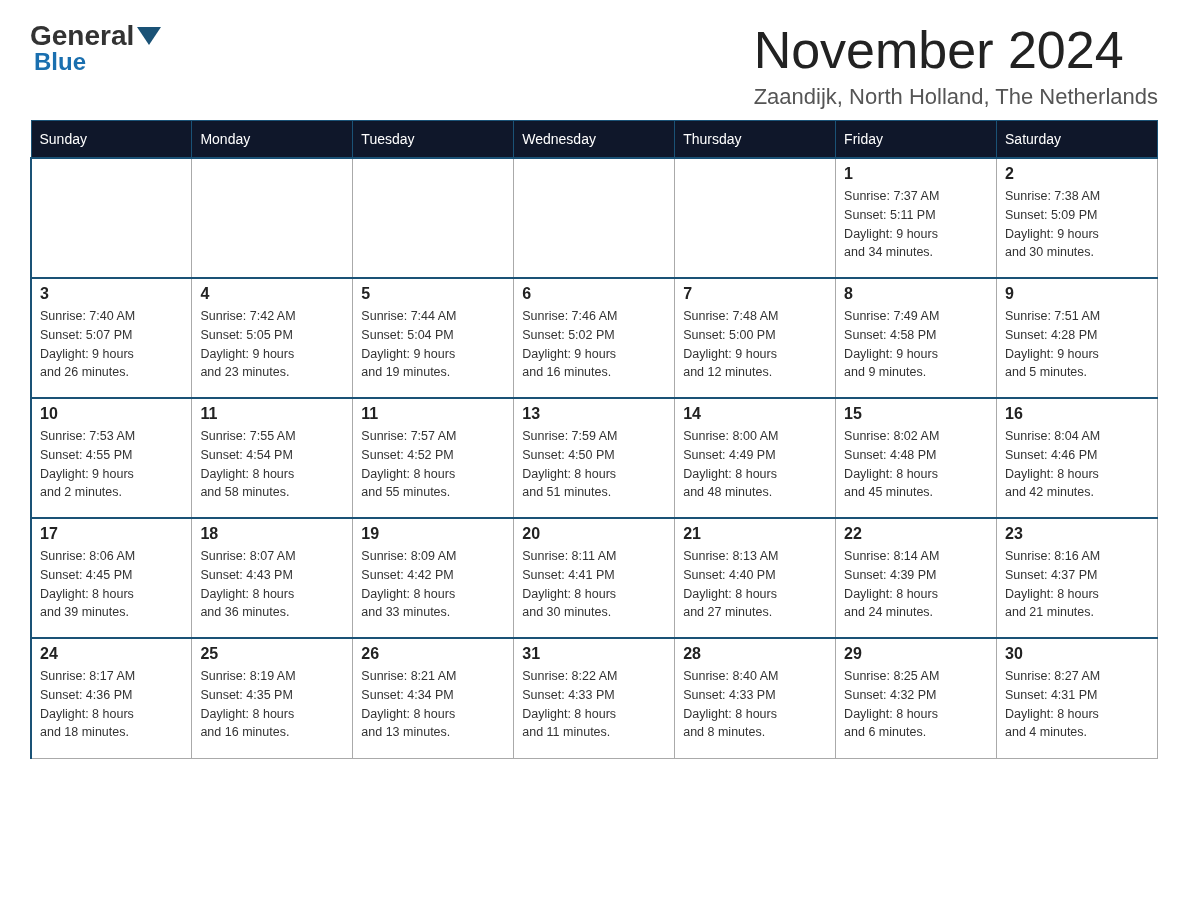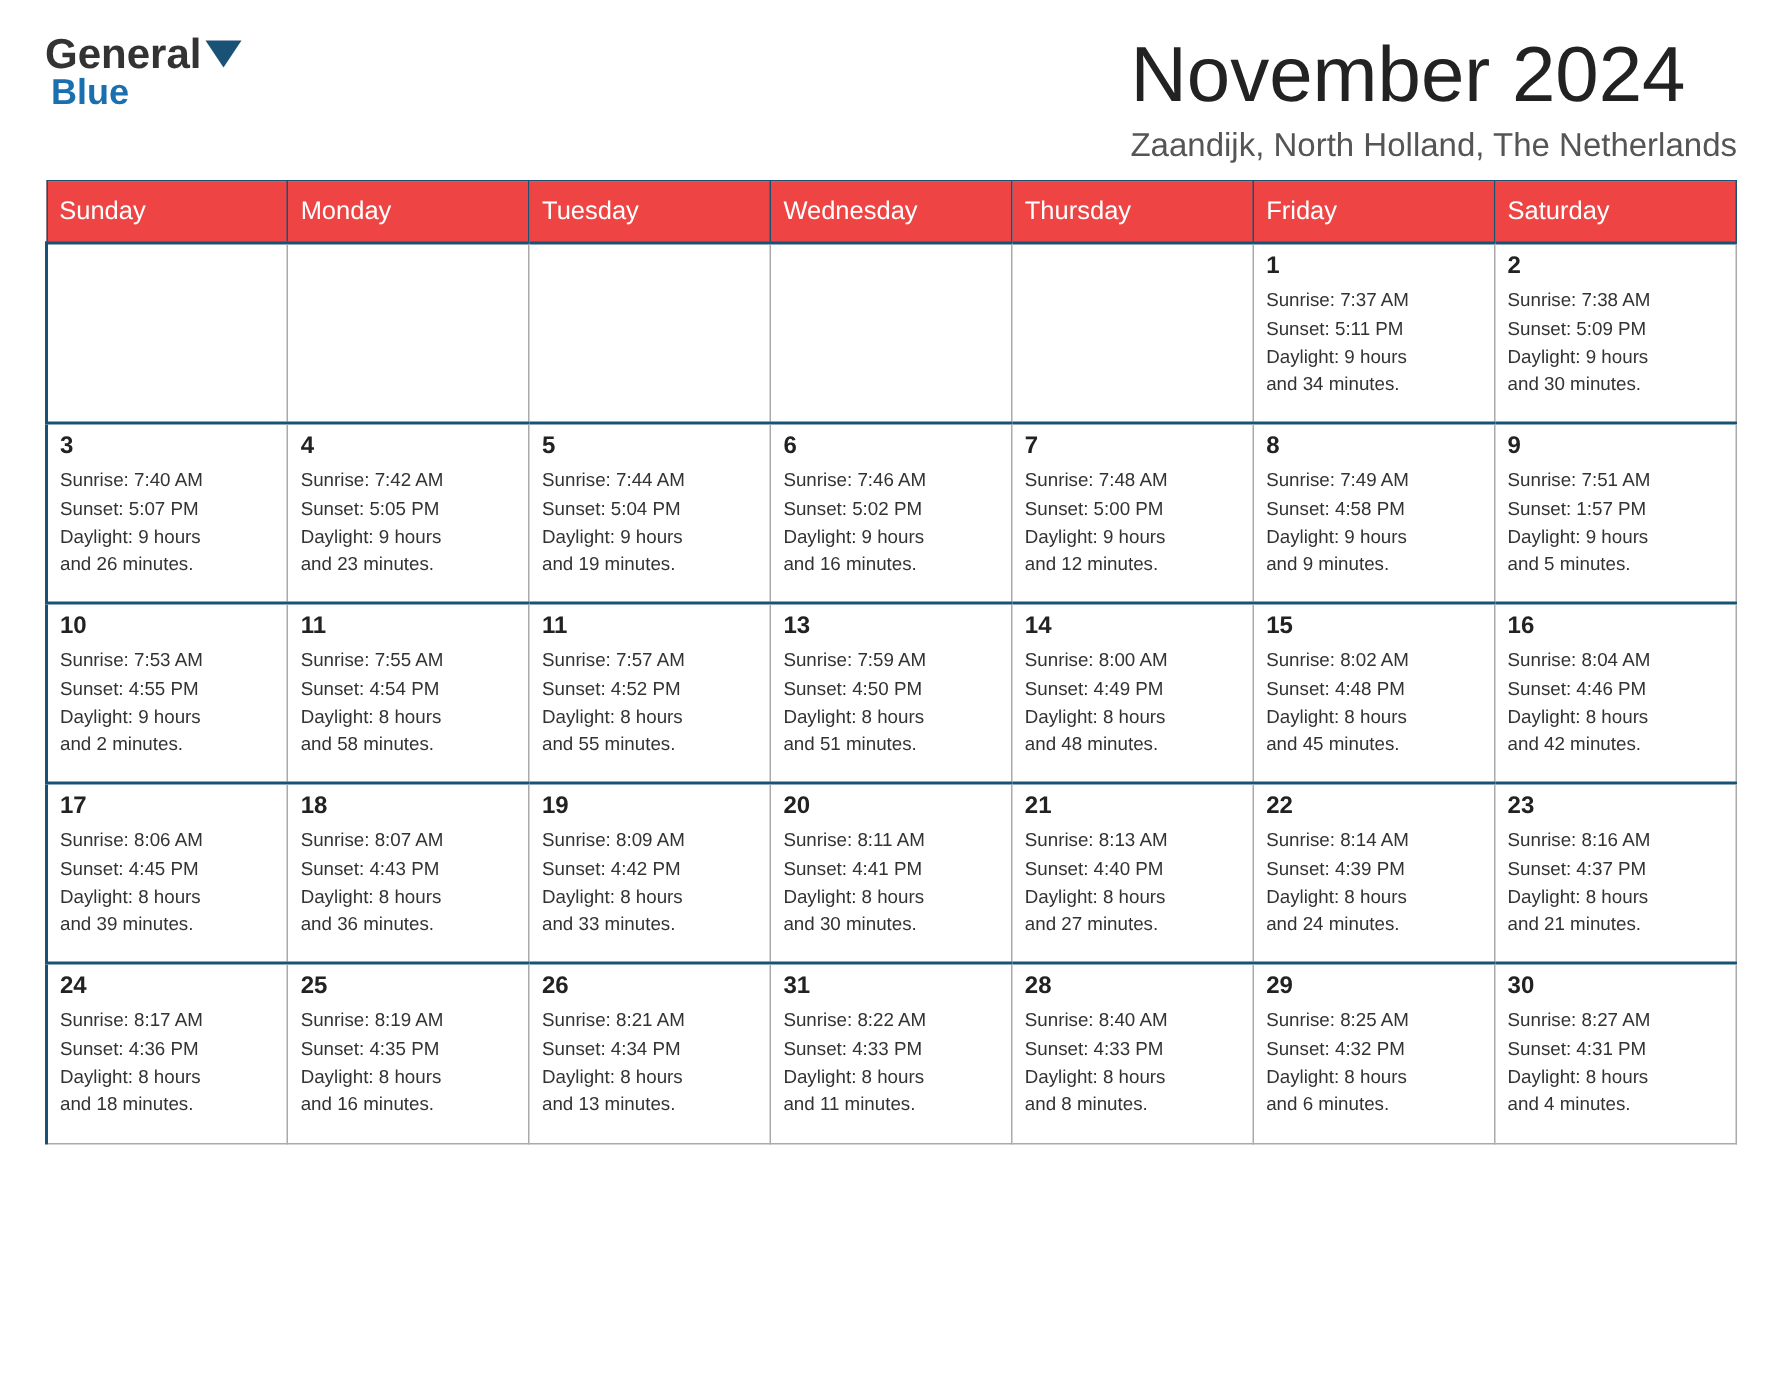--- a/index.html
+++ b/index.html
@@ -51,24 +51,24 @@
       font-size: 22px;
       color: #555;
       margin-top: 4px;
     }
     .calendar {
       width: 100%;
       border-collapse: collapse;
       margin-top: 10px;
     }
     .calendar th {
-      background-color: #ef4444;
+      background-color: #0f172a;
       color: #fff;
       padding: 10px 8px;
-      font-size: 17px;
+      font-size: 14px;
       font-weight: normal;
       text-align: left;
       border: 1px solid #1a5276;
     }
     .calendar td {
       vertical-align: top;
       border: 1px solid #aaa;
       padding: 6px 8px;
       width: 14.28%;
       height: 120px;
@@ -188,21 +188,21 @@
         <td>
           <span class="day-number">8</span>
           <div class="day-info" style="white-space: pre-line;">Sunrise: 7:49 AM
 Sunset: 4:58 PM
 Daylight: 9 hours
 and 9 minutes.</div>
         </td>
         <td>
           <span class="day-number">9</span>
           <div class="day-info" style="white-space: pre-line;">Sunrise: 7:51 AM
-Sunset: 1:57 PM
+Sunset: 4:28 PM
 Daylight: 9 hours
 and 5 minutes.</div>
         </td>
       </tr>
       <tr class="week-row">
         <td>
           <span class="day-number">10</span>
           <div class="day-info" style="white-space: pre-line;">Sunrise: 7:53 AM
 Sunset: 4:55 PM
 Daylight: 9 hours

